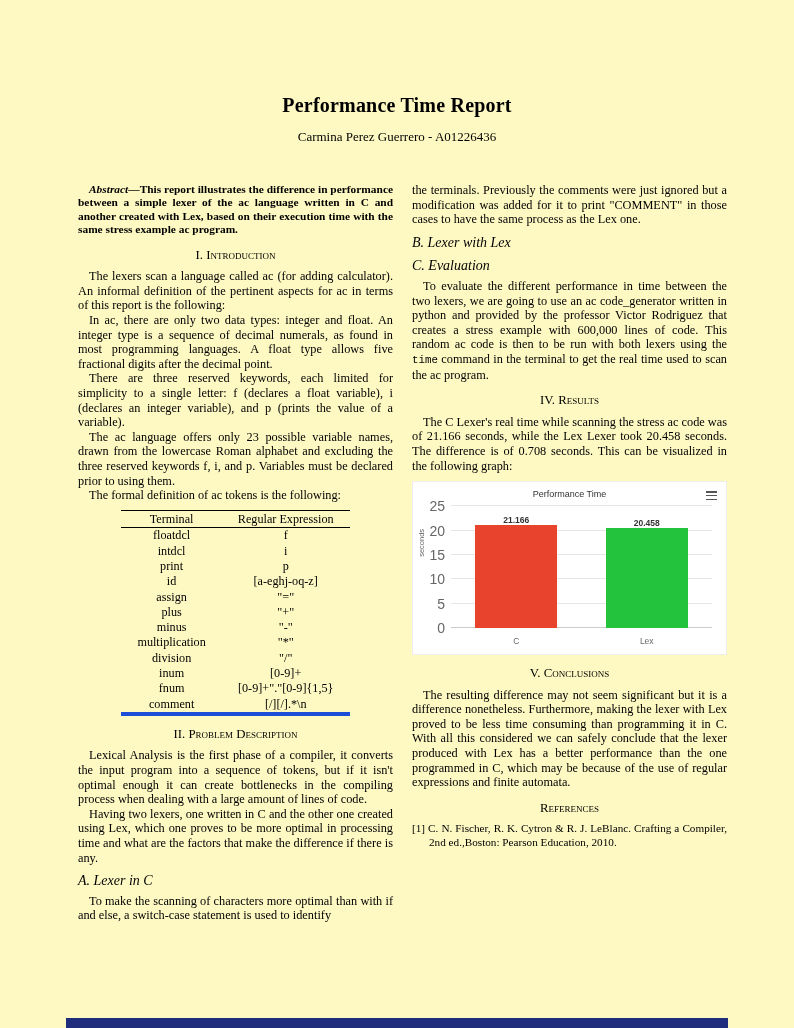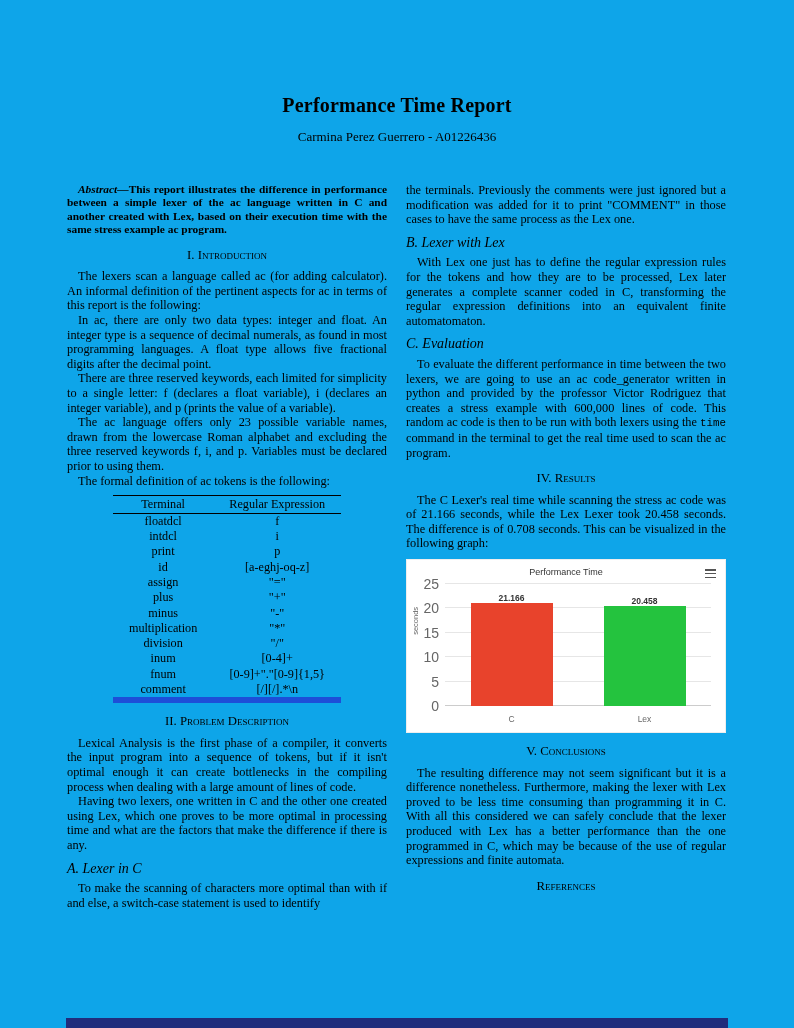--- a/index.html
+++ b/index.html
@@ -1,25 +1,25 @@
 <!DOCTYPE html>
 <html><head>
 <meta charset="utf-8">
 <style>
   html,body { margin:0; padding:0; background:#ffffff; }
   .page {
     position:relative; width:794px; height:1028px; margin:0 auto;
-    background:#0ea5e9; color:#000;
+    background:#fef9c3; color:#000;
     font-family:"Liberation Serif","DejaVu Serif",serif;
     overflow:hidden;
   }
   .doc-title { padding-top:94px; text-align:center; font-size:20px; font-weight:bold; letter-spacing:0.2px; }
   .doc-author { margin-top:12px; text-align:center; font-size:13px; }
 
-  .columns { display:flex; gap:19px; padding:38px 67px 0 67px; }
+  .columns { display:flex; gap:19px; padding:38px 67px 0 67px;margin-left:11px; }
   .col { width:320px; font-size:12.3px; line-height:14.6px; text-align:justify; }
 
   .col p { margin:0; text-indent:11px; }
   .col p.no-indent { text-indent:0; }
 
   .abstract { font-weight:bold; font-size:11.4px; line-height:13.4px; margin-bottom:6px; }
   .abstract .abs-label { font-style:italic; }
 
   .section-heading {
     text-align:center; font-variant:small-caps; font-weight:normal;
@@ -28,21 +28,21 @@
   .subheading { font-style:italic; text-align:left; font-size:14px; margin:9px 0 5px; text-indent:0 !important; }
 
   .mono { font-family:"Liberation Mono","DejaVu Sans Mono",monospace; font-size:10.8px; }
 
   .token-table { margin:7px auto 5px; border-collapse:collapse; font-size:12.2px; }
   .token-table th {
     font-weight:normal; border-top:1px solid #000; border-bottom:1px solid #000;
     padding:1px 16px; text-align:center;
   }
   .token-table td { text-align:center; padding:0 16px; line-height:15.3px; }
-  .token-table tbody tr:last-child td { border-bottom:6px solid #1d4ed8; }
+  .token-table tbody tr:last-child td { border-bottom:4px solid #1d4ed8; }
 
   .reference { font-size:11.2px; line-height:13.2px; padding-left:17px; text-indent:-17px !important; }
 
   
   .chart {
     position:relative; height:172px; margin:8px 0 4px;
     font-family:"Liberation Sans","DejaVu Sans",sans-serif;
     border:1px solid #eeeeee; background:#fff;
   }
   .chart-title { text-align:center; font-size:9px; color:#333; padding-top:5px; }
@@ -128,21 +128,21 @@
           <tr>
               <td>multiplication</td>
               <td>"*"</td>
             </tr>
           <tr>
               <td>division</td>
               <td>"/"</td>
             </tr>
           <tr>
               <td>inum</td>
-              <td>[0-4]+</td>
+              <td>[0-9]+</td>
             </tr>
           <tr>
               <td>fnum</td>
               <td>[0-9]+"."[0-9]{1,5}</td>
             </tr>
           <tr>
               <td>comment</td>
               <td>[/][/].*\n</td>
             </tr>
         </tbody>
@@ -155,21 +155,20 @@
       <div class="subheading">A. Lexer in C</div>
       <p>To make the scanning of characters more optimal than with if and else, a switch-case statement is used to identify</p>
 
     </div>
 
     <div class="col">
 
       <p class="no-indent">the terminals. Previously the comments were just ignored but a modification was added for it to print "COMMENT" in those cases to have the same process as the Lex one.</p>
 
       <div class="subheading">B. Lexer with Lex</div>
-      <p>With Lex one just has to define the regular expression rules for the tokens and how they are to be processed, Lex later generates a complete scanner coded in C, transforming the regular expression definitions into an equivalent finite automatomaton.</p>
 
       <div class="subheading">C. Evaluation</div>
       <p><span>To evaluate the different performance in time between the two lexers, we are going to use an ac code_generator written in python and provided by the professor Victor Rodriguez that creates a stress example with 600,000 lines of code. This random ac code is then to be run with both lexers using the </span><span class="mono">time</span><span> command in the terminal to get the real time used to scan the ac program.</span></p>
 
       <div class="section-heading">IV. Results</div>
       <p>The C Lexer's real time while scanning the stress ac code was of 21.166 seconds, while the Lex Lexer took 20.458 seconds. The difference is of 0.708 seconds. This can be visualized in the following graph:</p>
 
       <div class="chart">
         <div class="chart-title">Performance Time</div>
         <div class="chart-menu">
@@ -211,18 +210,19 @@
         <div class="xlabels">
           <span class="xlabel" style="left:0;width:50%">C</span>
           <span class="xlabel" style="left:50%;width:50%">Lex</span>
         </div>
       </div>
 
       <div class="section-heading">V. Conclusions</div>
       <p>The resulting difference may not seem significant but it is a difference nonetheless. Furthermore, making the lexer with Lex proved to be less time consuming than programming it in C. With all this considered we can safely conclude that the lexer produced with Lex has a better performance than the one programmed in C, which may be because of the use of regular expressions and finite automata.</p>
 
       <div class="section-heading">References</div>
+      <p class="reference">[1] C. N. Fischer, R. K. Cytron &amp; R. J. LeBlanc. Crafting a Compiler, 2nd ed.,Boston: Pearson Education, 2010.</p>
 
     </div>
   </div>
 
   <div class="footer-bar" style="background: rgb(32, 44, 124);"></div>
 </div>
 
 </body></html>

